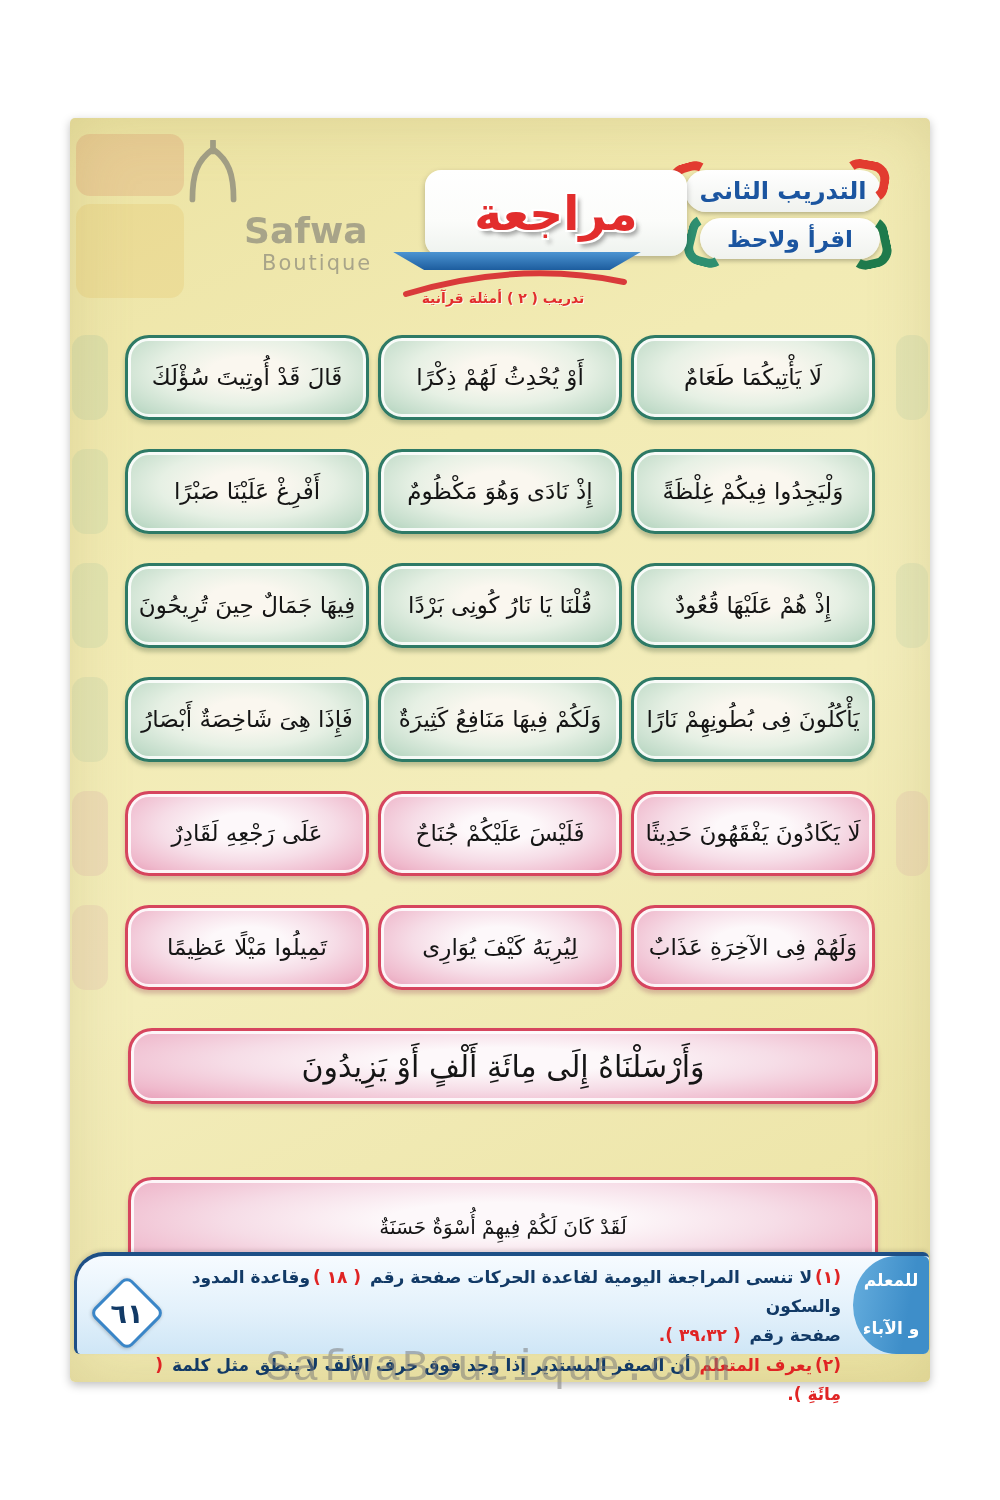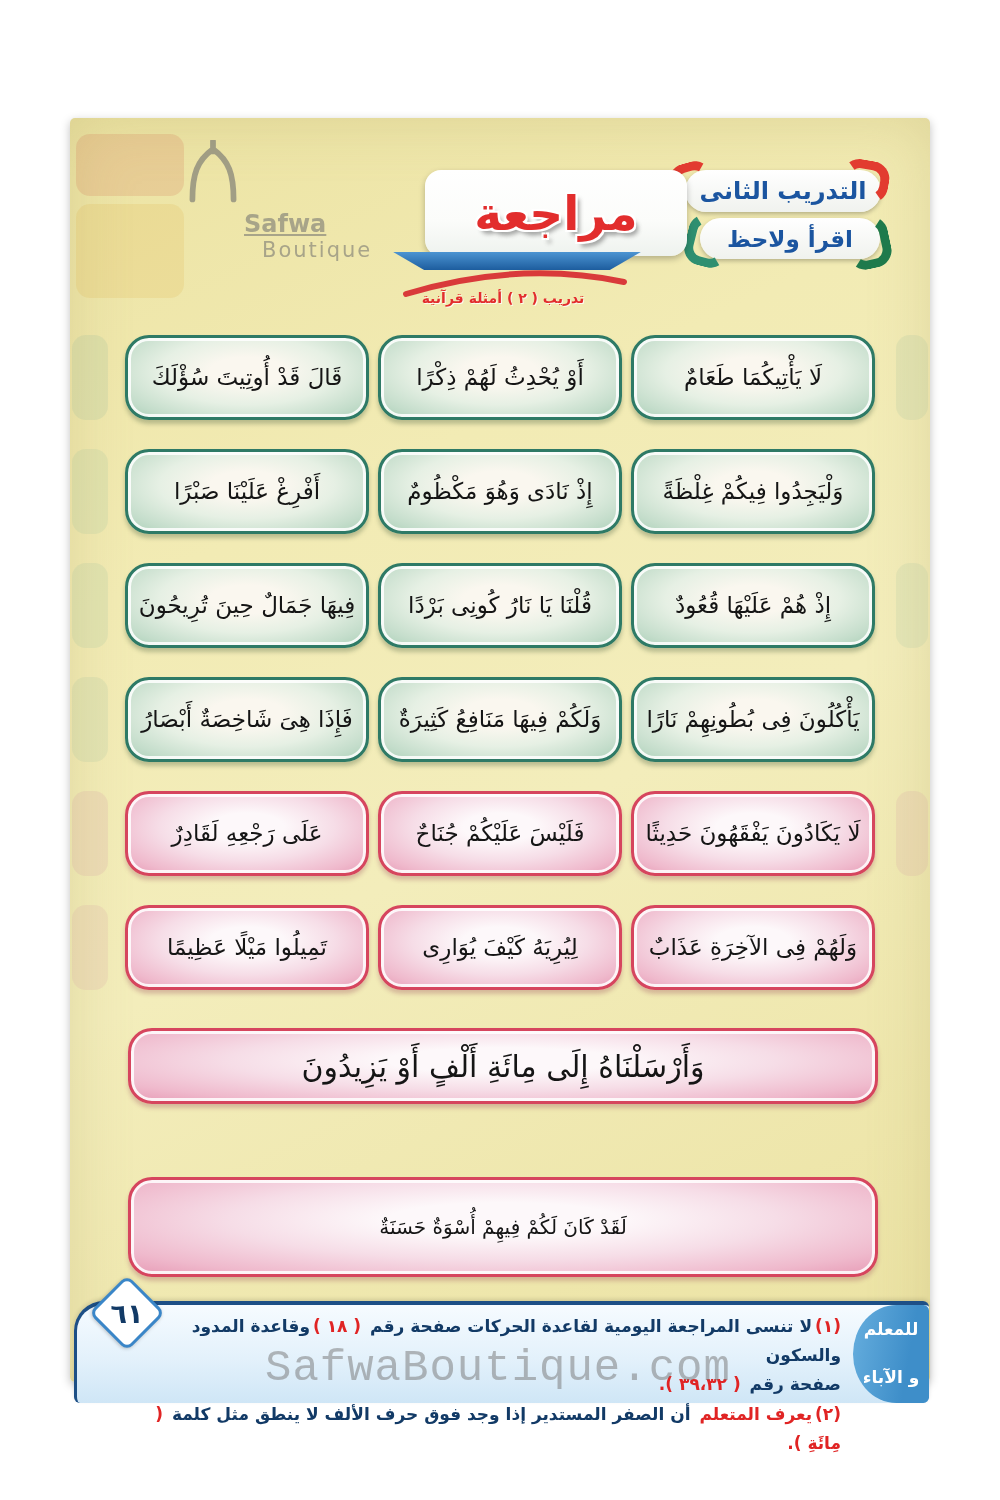--- a/index.html
+++ b/index.html
@@ -73,21 +73,21 @@
     background:radial-gradient(ellipse at 50% 42%,#fdf8fa 22%,#f6dde7 52%,#efb9cc 82%,#e79cb6 100%);
     box-shadow:inset 0 0 0 3px rgba(255,255,255,.85), 0 4px 4px rgba(150,70,90,.30);
   }
   .wide{
     position:absolute;left:58px;width:750px;font-size:30px;
   }
   .wide-1{top:910px;height:76px;}
   .wide-2{top:1059px;height:100px;font-size:20px;}
   
   .footer{
-    position:absolute;left:4px;top:1183px;width:852px;height:98px;
+    position:absolute;left:4px;top:1134px;width:852px;height:98px;
     background:linear-gradient(#f6fbff 0%,#e3f1fb 55%,#cfe6f6 100%);
     border-top:4px solid #1d4f86;border-left:3px solid #1d4f86;
     border-radius:30px 6px 6px 6px;
     box-shadow:0 -2px 4px rgba(0,0,0,.12);
   }
   .audience{
     position:absolute;right:0;top:0;width:76px;height:100%;
     background:linear-gradient(100deg,#66aede 0%,#3e8ec9 70%);
     border-radius:46px 6px 6px 46px / 52px 6px 6px 52px;
     color:#ffffff;font-weight:bold;font-size:17px;line-height:1.4;
@@ -107,21 +107,21 @@
     transform:rotate(45deg);box-shadow:0 1px 4px rgba(0,0,0,.25);
     display:flex;align-items:center;justify-content:center;z-index:5;
   }
   .diamond span{transform:rotate(-45deg);color:#123a66;font-weight:bold;font-size:27px;}
   
   .wm-site{
     position:absolute;left:195px;top:1225px;z-index:6;
     font-size:44px;color:rgba(120,120,120,.52);letter-spacing:1px;font-family:Liberation Mono, monospace;
   }
   .wm-logo{position:absolute;left:108px;top:22px;color:rgba(110,110,110,.55);}
-  .wm-logo .l1{font-size:24px;font-weight:bold;margin:2px 0 0 66px;text-decoration:underline;}
+  .wm-logo .l1{font-size:36px;font-weight:bold;margin:2px 0 0 66px;}
   .wm-logo .l2{font-size:21px;letter-spacing:2px;margin-left:84px;}
 </style>
 </head>
 <body>
 
 <div class="page">
 
   <div class="ghost" style="left:6px;top:16px;width:108px;height:62px;background:#c84a33;opacity:.15;"></div>
   <div class="ghost" style="left:6px;top:86px;width:108px;height:94px;background:#d89a22;opacity:.13;"></div>
   <div class="ghost" style="left:2px;top:217px;width:36px;height:85px;background:#8fb89b;opacity:.18;"></div>

